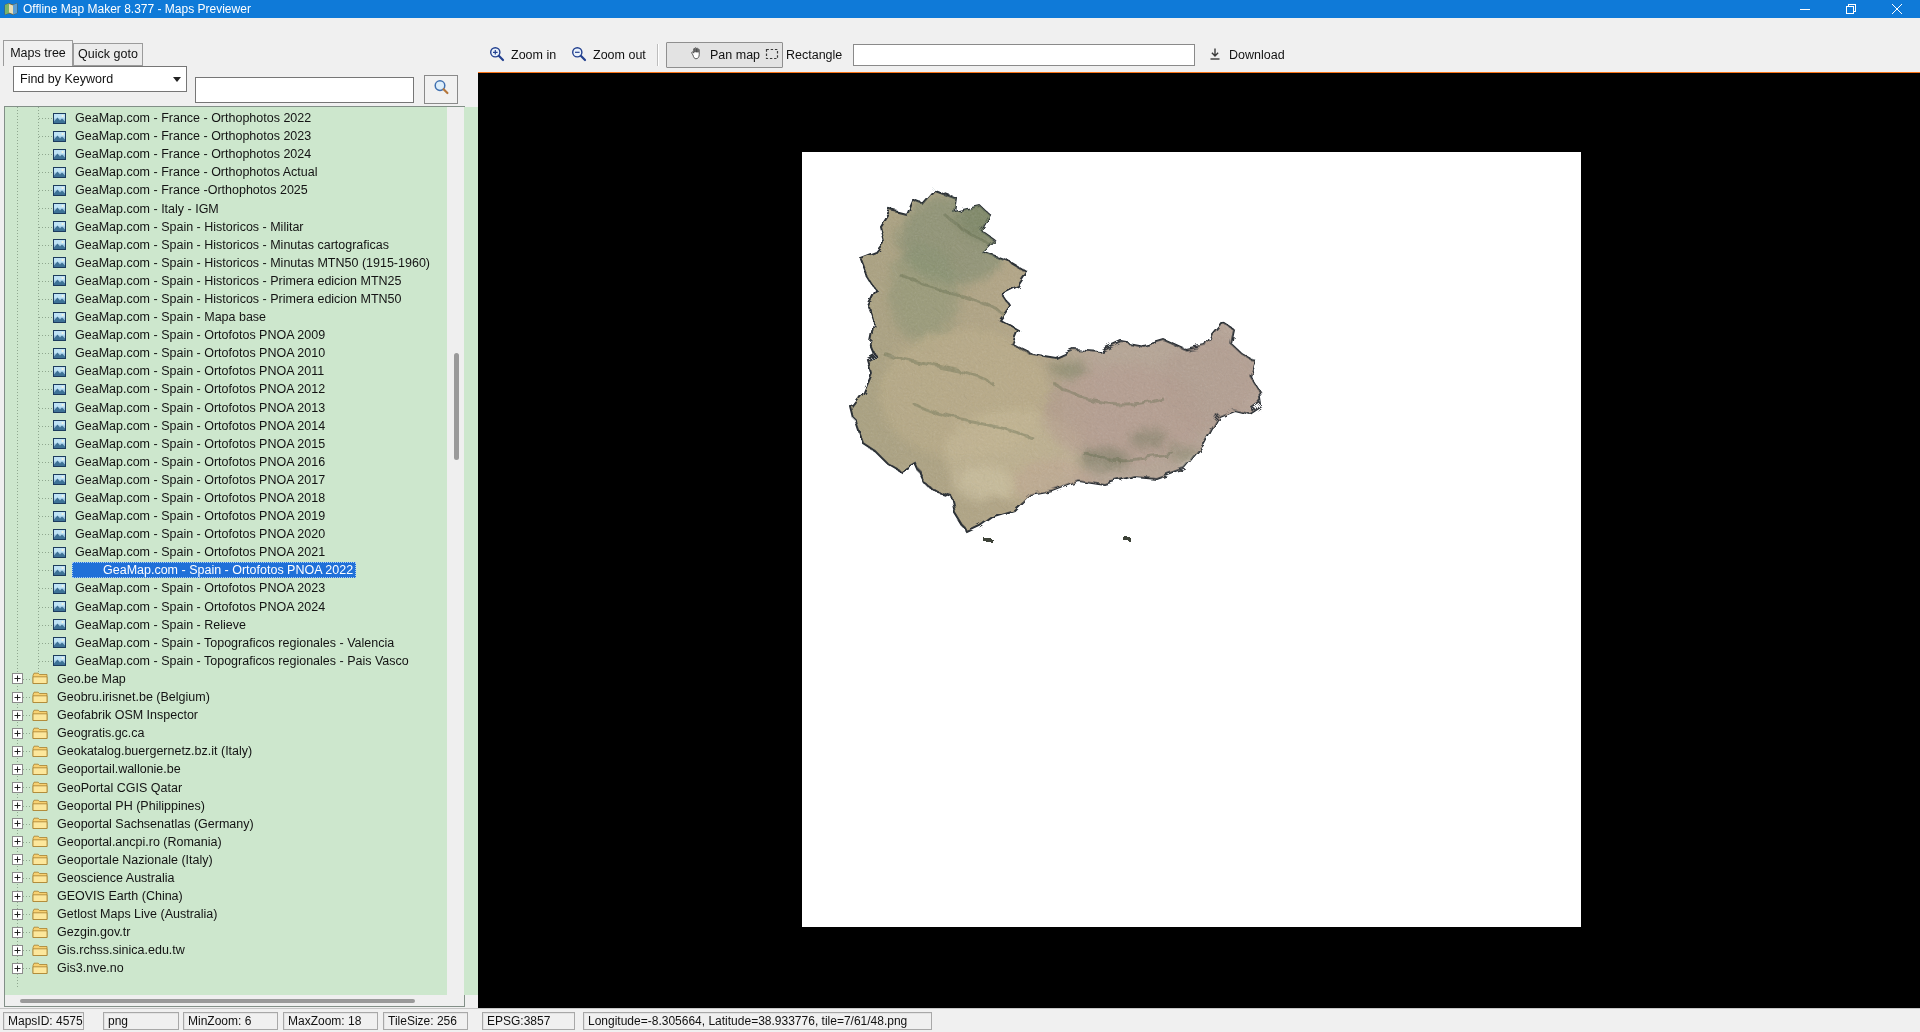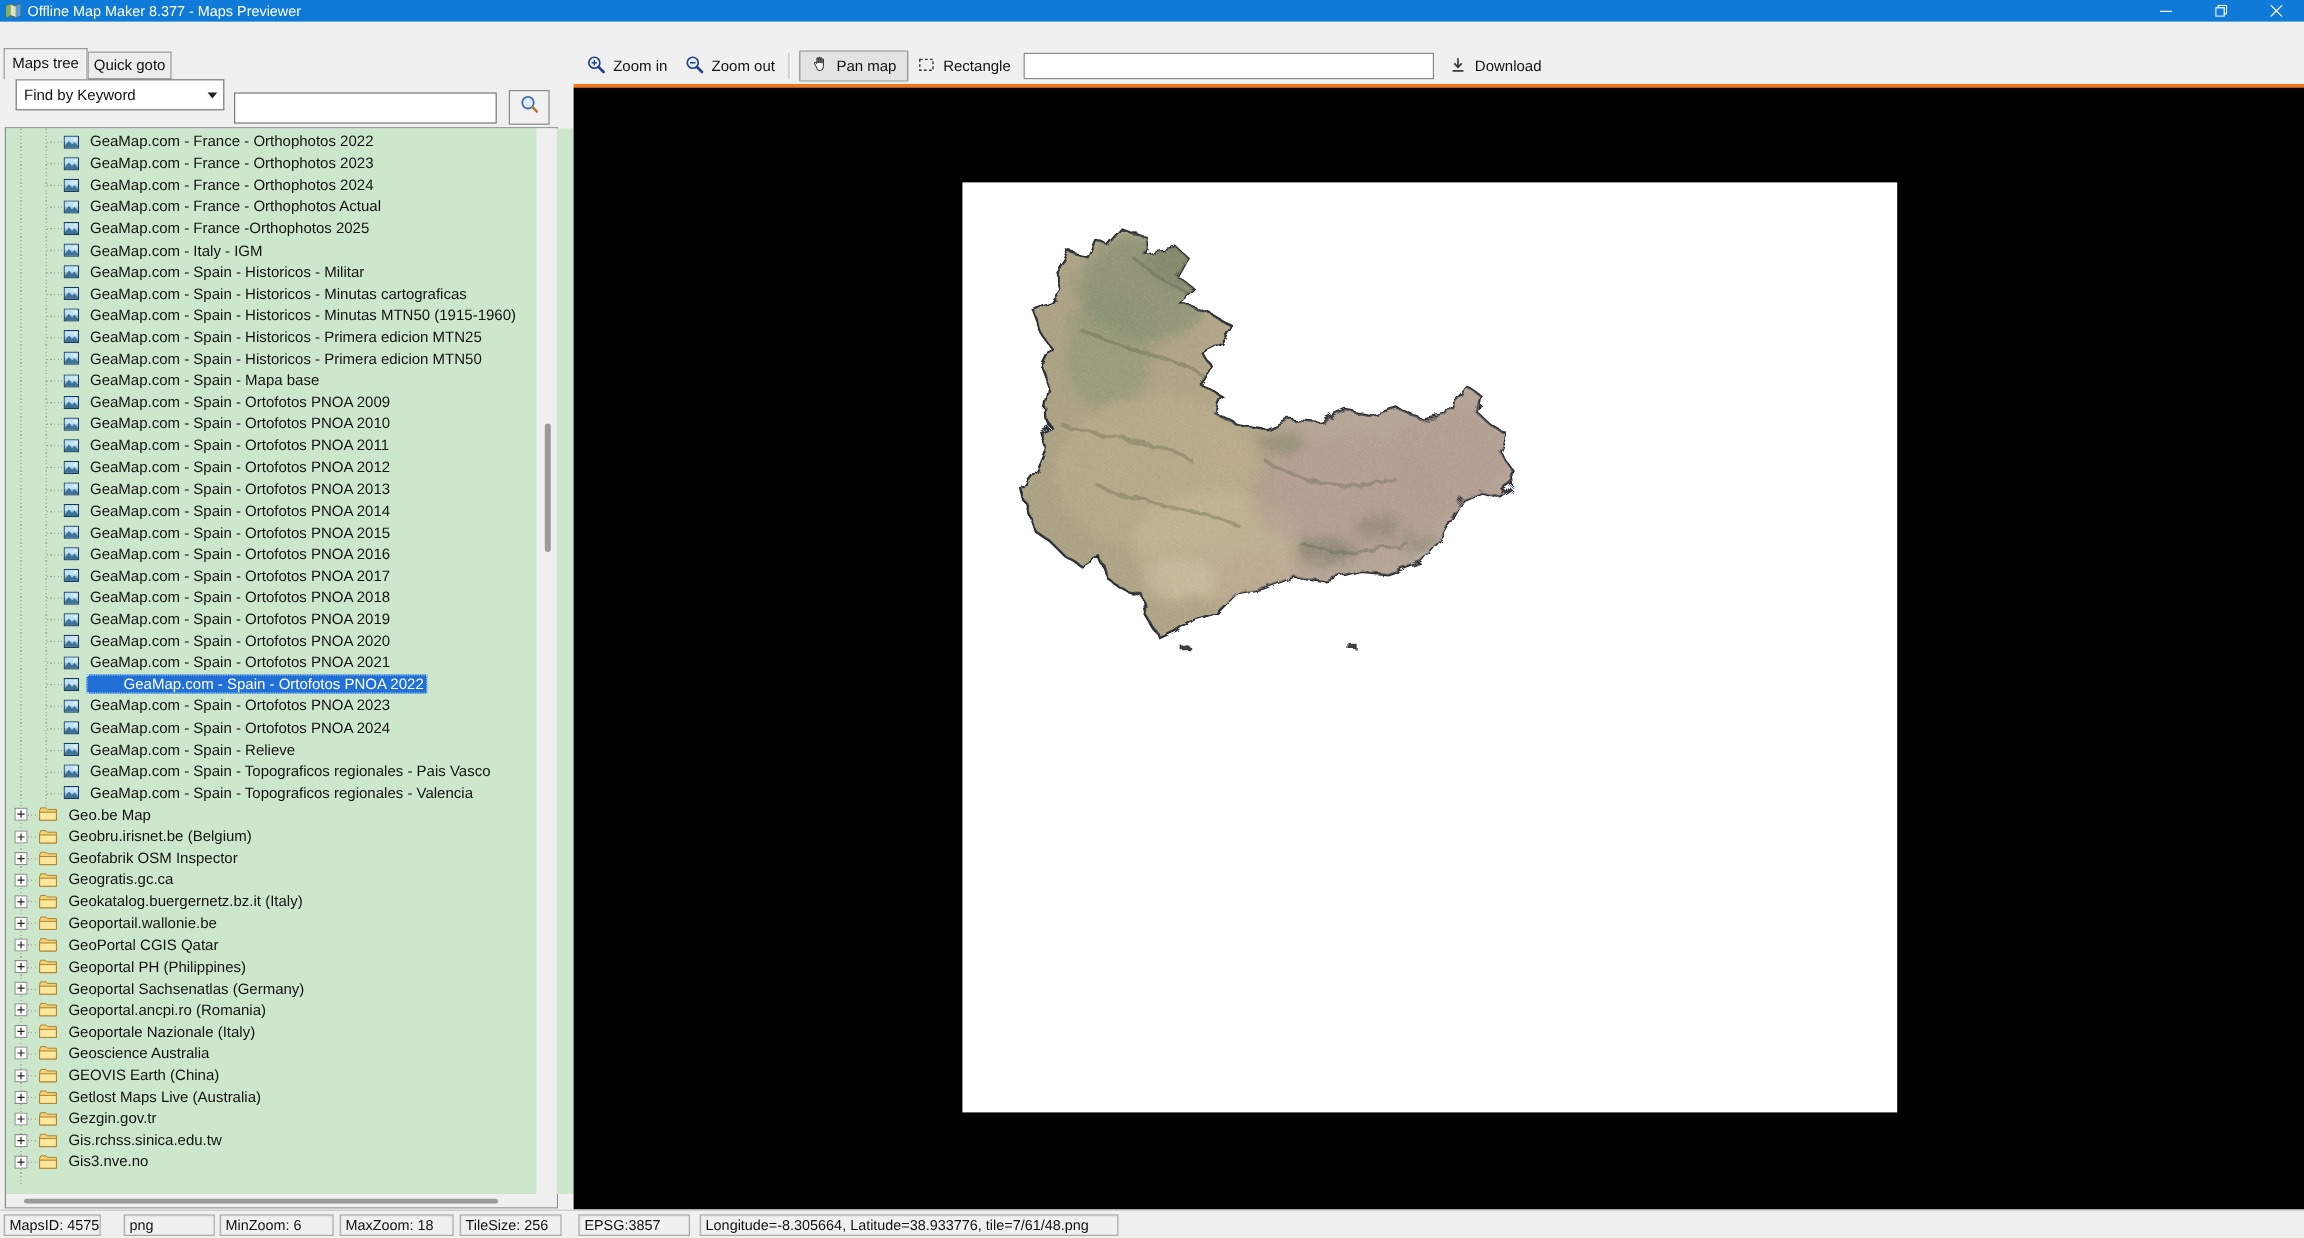--- a/index.html
+++ b/index.html
@@ -55,24 +55,24 @@
   .row-icon{display:flex;align-items:center;margin-right:6px;}
   .tree-row .lbl{padding:1px 3px;}
   .tree-row.selected .lbl{background:#2070d8;color:#fff;outline:1px dotted #a9cdf3;outline-offset:-1px;padding-left:31px;}
 
   .vtrack{position:absolute;left:442px;top:0;width:17px;height:888px;background:#efefef;}
   .vthumb{position:absolute;left:7px;width:5px;top:246px;height:107px;background:#9a9a9a;border-radius:3px;}
   .htrack{position:absolute;left:0;top:888px;width:459px;height:11px;background:#efefef;}
   .hthumb{position:absolute;left:15px;top:4px;width:395px;height:4px;background:#9a9a9a;border-radius:2px;}
 
   
-  .toolbar{position:absolute;left:478px;top:36px;width:1442px;height:37px;background:#f0f0f0;border-bottom:3px solid #f97316;}
+  .toolbar{position:absolute;left:478px;top:36px;width:1442px;height:37px;background:#f0f0f0;border-bottom:1px solid #f97316;}
   .tb-btn{position:absolute;top:6px;height:26px;display:flex;align-items:center;gap:6px;
           font-size:12.5px;color:#111;padding:0 5px;white-space:nowrap;}
-  .tb-btn.pressed{background:#e3e3e3;border:1px solid #8f8f8f;border-radius:1px;padding:0 9px;}
+  .tb-btn.pressed{background:#e3e3e3;border:1px solid #8f8f8f;border-radius:1px;padding:0 22px;}
   .tb-sep{position:absolute;left:179px;top:8px;width:1px;height:22px;background:#bdbdbd;box-shadow:1px 0 0 #fff;}
   .tb-input{position:absolute;left:375px;top:8px;width:342px;height:22px;border:1px solid #8a8a8a;background:#fff;
             font-size:12.5px;padding:0 4px;outline:none;}
 
   
   .map-canvas{position:absolute;left:478px;top:73px;width:1442px;height:935px;background:#000;}
   .map-tile-area{position:absolute;left:324px;top:79px;width:779px;height:775px;background:#fff;}
 
   
   .statusbar{position:absolute;left:0;top:1008px;width:1920px;height:24px;background:#f0f0f0;border-top:1px solid #c6c6c6;}
@@ -461,32 +461,32 @@
             </div>
             <div class="tree-row leaf">
               <span class="row-icon">
                 <svg width="13" height="11" viewBox="0 0 13 11">
                   <rect x="0.5" y="0.5" width="12" height="10" fill="#9cc4e0" stroke="#1c3b5e"></rect>
                   <rect x="1" y="1" width="11" height="4.5" fill="#bfe3f5"></rect>
                   <path d="M1,8.5 L4.5,4.5 L7,7.5 L9,5.5 L12,8.5 L12,10 L1,10 Z" fill="#3e7296"></path>
                   <circle cx="9.6" cy="3" r="1.1" fill="#f5f2df"></circle>
                 </svg>
               </span>
+              <span class="lbl">GeaMap.com - Spain - Topograficos regionales - Valencia</span>
+            </div>
+            <div class="tree-row leaf">
+              <span class="row-icon">
+                <svg width="13" height="11" viewBox="0 0 13 11">
+                  <rect x="0.5" y="0.5" width="12" height="10" fill="#9cc4e0" stroke="#1c3b5e"></rect>
+                  <rect x="1" y="1" width="11" height="4.5" fill="#bfe3f5"></rect>
+                  <path d="M1,8.5 L4.5,4.5 L7,7.5 L9,5.5 L12,8.5 L12,10 L1,10 Z" fill="#3e7296"></path>
+                  <circle cx="9.6" cy="3" r="1.1" fill="#f5f2df"></circle>
+                </svg>
+              </span>
               <span class="lbl">GeaMap.com - Spain - Topograficos regionales - Pais Vasco</span>
-            </div>
-            <div class="tree-row leaf">
-              <span class="row-icon">
-                <svg width="13" height="11" viewBox="0 0 13 11">
-                  <rect x="0.5" y="0.5" width="12" height="10" fill="#9cc4e0" stroke="#1c3b5e"></rect>
-                  <rect x="1" y="1" width="11" height="4.5" fill="#bfe3f5"></rect>
-                  <path d="M1,8.5 L4.5,4.5 L7,7.5 L9,5.5 L12,8.5 L12,10 L1,10 Z" fill="#3e7296"></path>
-                  <circle cx="9.6" cy="3" r="1.1" fill="#f5f2df"></circle>
-                </svg>
-              </span>
-              <span class="lbl">GeaMap.com - Spain - Topograficos regionales - Valencia</span>
             </div>
             <div class="tree-row folder">
               <span class="plusbox"><svg width="11" height="11" viewBox="0 0 11 11">
                   <rect x="0.5" y="0.5" width="10" height="10" fill="#fff" stroke="#8c8c8c"></rect>
                   <path d="M2.5,5.5 H8.5 M5.5,2.5 V8.5" stroke="#222" stroke-width="1"></path>
                 </svg></span>
               <span class="row-icon">
                 <svg width="16" height="13" viewBox="0 0 16 13">
                   <path d="M1,3.5 L1,11.5 L15,11.5 L15,2.5 L7.5,2.5 L6.2,1.2 L2,1.2 Z" fill="#f7d172" stroke="#a8802e" stroke-width="0.8"></path>
                   <path d="M1,4.8 L15,4.8 L15,11.5 L1,11.5 Z" fill="#fce79c" stroke="#a8802e" stroke-width="0.8"></path>

